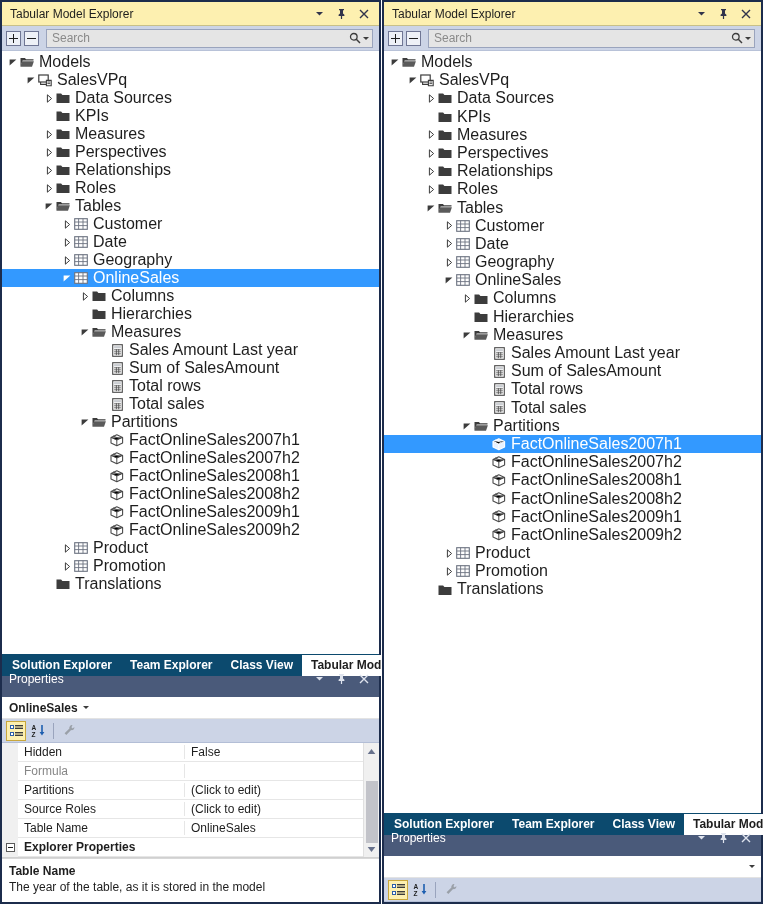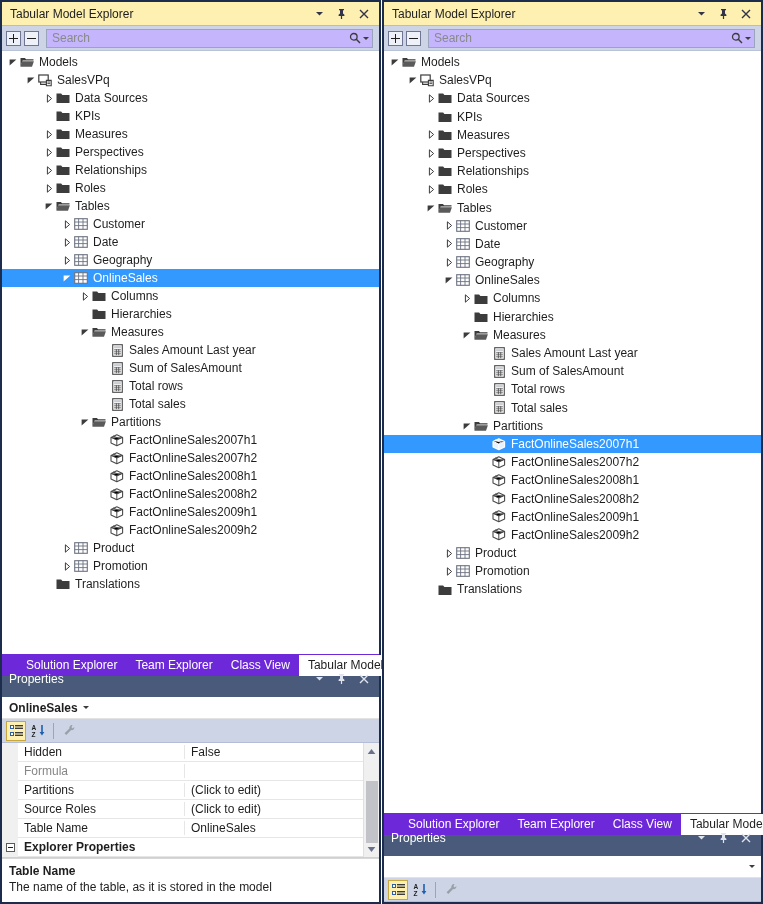--- a/index.html
+++ b/index.html
@@ -50,65 +50,65 @@
     width:15px;height:15px;margin-right:3px;
     border:1px solid #6f7694;background:#eef1f7;
     display:flex;align-items:center;justify-content:center;
     box-sizing:border-box;
   }
   .sqbtn i{position:relative;display:block;width:9px;height:9px;}
   .sqbtn i:before{content:"";position:absolute;left:0;top:4px;width:9px;height:1px;background:#1e1e1e;}
   .sqbtn.plus i:after{content:"";position:absolute;left:4px;top:0;width:1px;height:9px;background:#1e1e1e;}
   .searchbox{
     flex:1;height:19px;margin-left:4px;margin-right:2px;
-    background:#c4b5fd;border:1px solid #9aa4bd;
+    background:#e5e5e5;border:1px solid #9aa4bd;
     display:flex;align-items:center;box-sizing:border-box;
   }
   .searchbox input{
     flex:1;border:0;outline:0;background:transparent;
     font-family:"Liberation Sans",sans-serif;font-size:12px;
     color:#1e1e1e;padding:0 5px;height:17px;
   }
   .searchbox input::placeholder{color:#8a8a8a;}
   .magn{width:22px;display:flex;align-items:center;justify-content:center;gap:2px;padding-right:2px;}
   .magn svg{display:block;}
   .caretmini{width:0;height:0;border-left:3px solid transparent;border-right:3px solid transparent;border-top:3px solid #3c3c3c;}
 
   
   .tree{
     flex:1;background:#ffffff;overflow:hidden;position:relative;
     padding-top:2px;
   }
   .row{
     display:flex;align-items:center;
     height:18px;line-height:18px;
-    white-space:nowrap;font-size:12px;color:#1e1e1e;
+    white-space:nowrap;font-size:16px;color:#1e1e1e;
     position:relative;
     text-align:center;
   }
   .tree.wide .row{height:18.2px;line-height:18.2px;}
   .row.sel{background:#3399ff;color:#ffffff;}
   .exp{
     width:11px;height:18px;flex:0 0 11px;
     display:flex;align-items:center;justify-content:center;
   }
   .exp svg{display:block;}
   .ico{
     width:16px;height:16px;flex:0 0 16px;
     margin-right:4px;display:flex;align-items:center;justify-content:center;
   }
   .ico svg{display:block;}
   .lbl{padding-right:4px;}
 
   
   .tabstrip{
     flex:0 0 22px;height:22px;
-    background:#6d28d9;
+    background:#0c4a6e;
     display:flex;align-items:flex-end;
-    padding-left:15px;box-sizing:border-box;
+    padding-left:1px;box-sizing:border-box;font-weight:bold;
   }
   .tab{
     height:22px;line-height:22px;
     padding:0 9px;font-size:12px;color:#ffffff;
     white-space:nowrap;box-sizing:border-box;
   }
   .tab.active{
     background:#ffffff;color:#1e1e1e;
     height:21px;line-height:21px;
   }
@@ -752,21 +752,21 @@
           <span class="varrow">
             <svg width="9" height="7" viewBox="0 0 9 7">
                 <path d="M4.5 6 L0.7 1 L8.3 1 Z" fill="#67718c"></path>
               </svg>
           </span>
         </div>
       </div>
 
       <div class="desc">
         <div class="dt">Table Name</div>
-        <div class="dd">The name of the table, as it is stored in the model</div>
+        <div class="dd">The year of the table, as it is stored in the model</div>
       </div>
     </div>
   </div>
 
   <div class="panel right">
 
     <div class="titlebar">
       <span class="ttl">Tabular Model Explorer</span>
       <span class="tbtns">
         <span class="tbtn">

